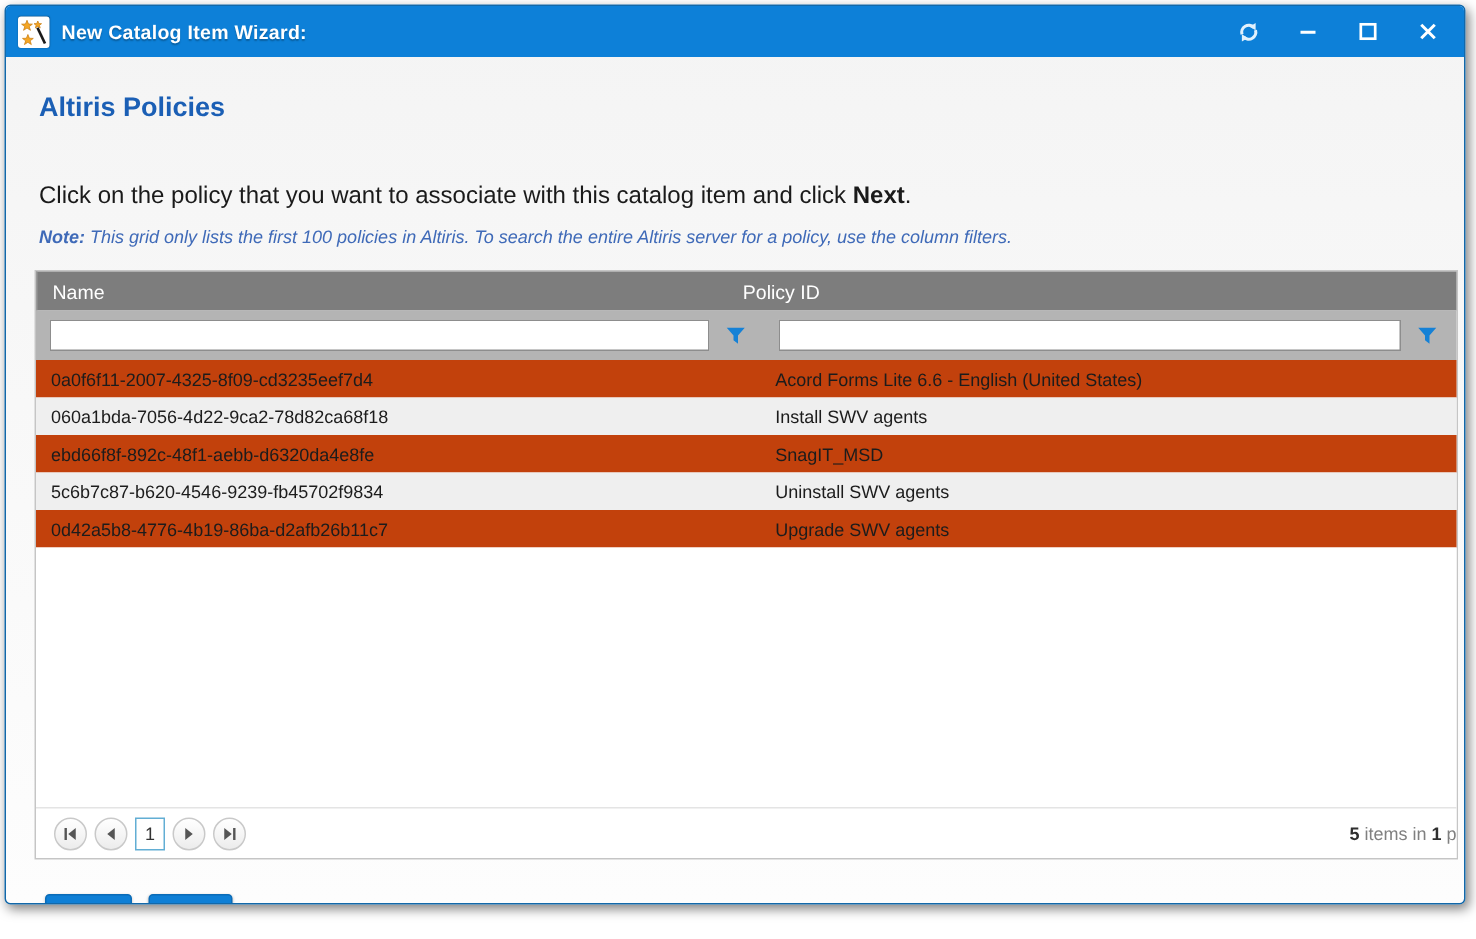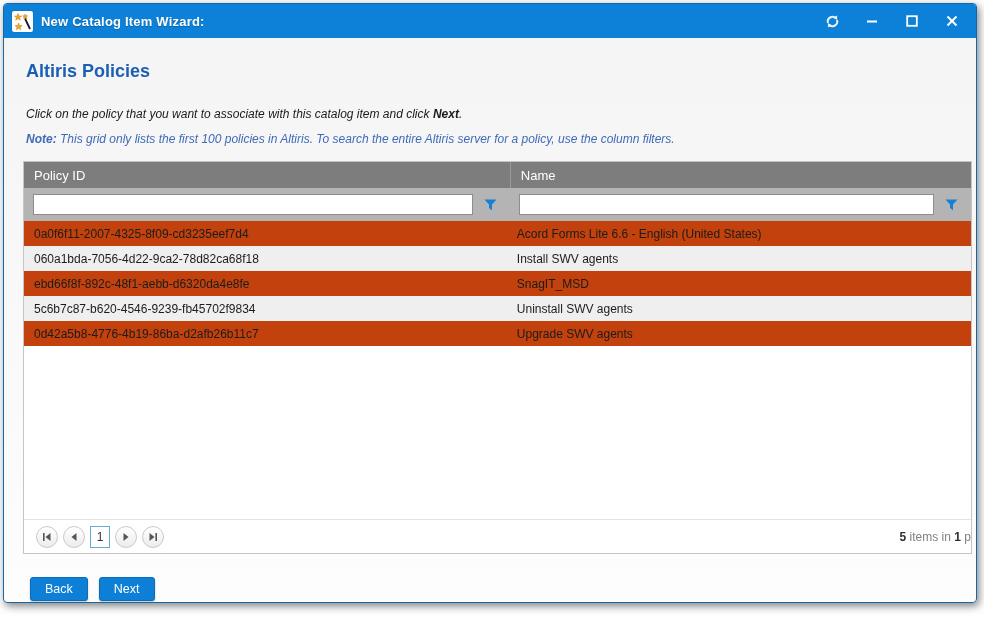--- a/index.html
+++ b/index.html
@@ -17,21 +17,21 @@
   .app-icon { width:21px; height:21px; background:#fff; border-radius:2px;
     display:flex; align-items:center; justify-content:center; box-shadow:0 0 1px rgba(0,0,0,.4); }
   .title { color:#fff; font-weight:bold; font-size:13px; margin-left:8px;
     text-shadow:0 1px 1px rgba(0,0,0,.25); letter-spacing:.2px; }
   .controls { margin-left:auto; display:flex; align-items:center; gap:24px; }
   .ctl { width:16px; height:16px; display:flex; align-items:center; justify-content:center; cursor:pointer; }
 
   
   .content { flex:1; display:flex; flex-direction:column; padding:0 4px 0 19px; }
   .heading { color:var(--heading,#1b5fb5); font-size:18px; font-weight:bold; margin:23px 0 0 3px; }
-  .instruction { font-size:12px; color:#1a1a1a; margin:25px 0 0 3px;font-style:italic; }
+  .instruction { font-size:16px; color:#1a1a1a; margin:40px 0 0 3px; }
   .note { font-size:12px; color:var(--note,#3f6ab8); font-style:italic; margin:11px 0 0 3px; }
   .note b { font-weight:bold; }
 
   
   .grid { margin-top:15px; border:1px solid #c5c5c5; height:393px;
     display:flex; flex-direction:column; background:#fff; }
   .grid-header { display:flex; height:26px; flex:0 0 auto;
     background:var(--header_bg,#7d7d7d); color:#fff; font-size:13px; }
   .hcell { display:flex; align-items:center; padding-left:10px; }
   .hcell.policy { width:51.3%; }
@@ -124,22 +124,22 @@
 
     <div class="heading">Altiris Policies</div>
 
     <div class="instruction"><span>Click on the policy that you want to associate with this catalog item and click </span><b>Next</b><span>.</span></div>
 
     <div class="note"><b>Note:</b><span> This grid only lists the first 100 policies in Altiris. To search the entire Altiris server for a policy, use the column filters.</span></div>
 
     <div class="grid">
 
       <div class="grid-header">
+        <div class="hcell name">Name</div>
         <div class="hcell policy">Policy ID</div>
-        <div class="hcell name">Name</div>
       </div>
 
       <div class="filter-row">
         <div class="fcell policy">
           <input type="text" value="" style="">
           <span class="funnel">
             <svg width="13" height="12" viewBox="0 0 13 12">
                 <path d="M0.5 0.5 H12.5 L8 5.6 V11.2 L5 8.9 V5.6 Z" fill="#1581d6"></path>
               </svg>
           </span>

